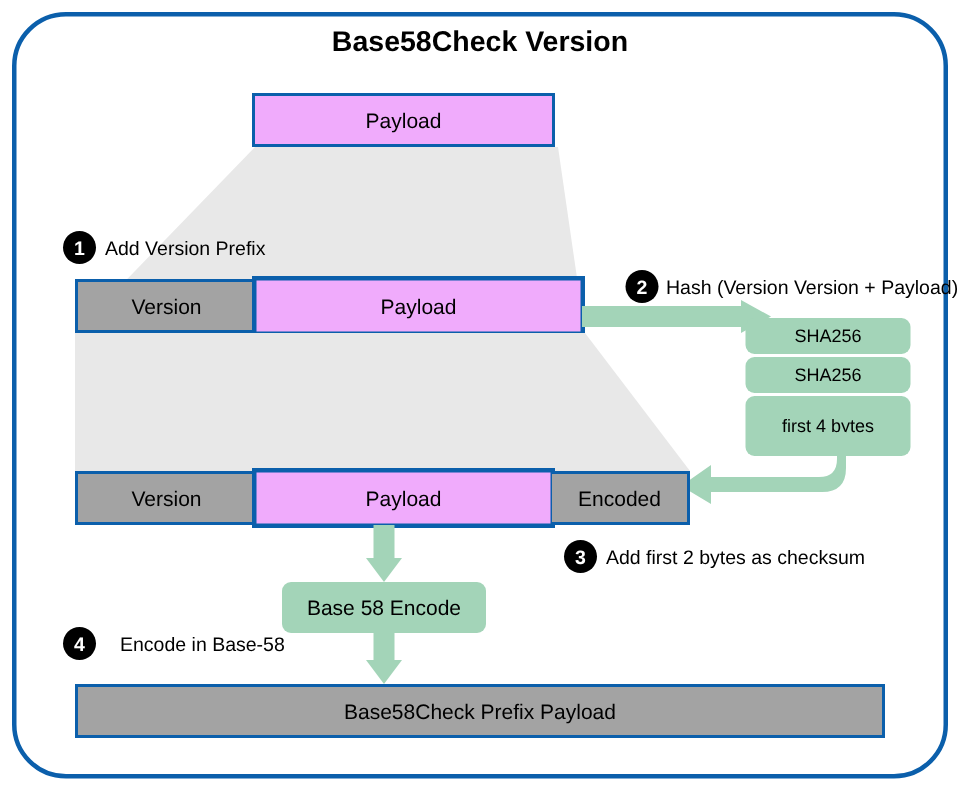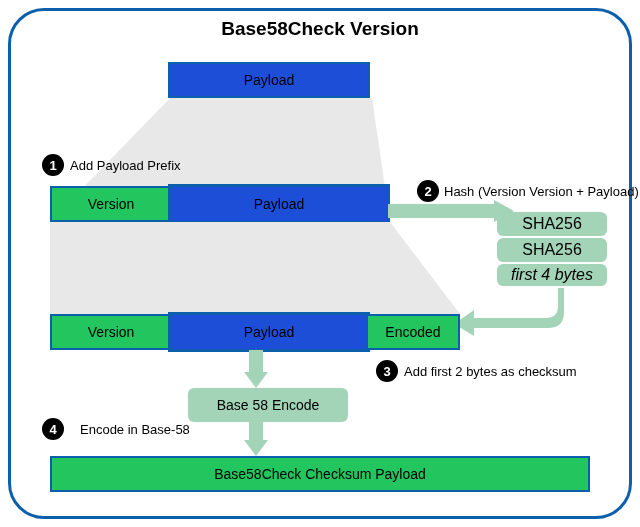--- a/index.html
+++ b/index.html
@@ -23,35 +23,35 @@
     position: absolute;
     left: 0; top: 18px;
     width: 640px;
     text-align: center;
     font-weight: 700;
     font-size: 19px;
   }
   .box {
     position: absolute;
     border: 2px solid #0b5fab;
-    background: #22c55e;
+    background: #a3a3a3;
     display: flex;
     align-items: center;
     justify-content: center;
     font-size: 14px;
   }
-  .box.fill { background: #1d4ed8; }
+  .box.fill { background: #f0abfc; }
   .green-box {
     position: absolute;
     background: #a3d4b8;
     border-radius: 6px;
     display: flex;
     align-items: center;
     justify-content: center;
-    font-size: 16px;
+    font-size: 12px;
   }
   .badge {
     position: absolute;
     width: 22px; height: 22px;
     border-radius: 50%;
     background: #000;
     color: #fff;
     font-weight: 700;
     font-size: 13px;
     display: flex;
@@ -75,21 +75,21 @@
   <polygon points="120,0 322,0 340,124 0,124" fill="#e8e8e8"></polygon>
 </svg>
 
 <div class="box fill" style="left:168px; top:62px; width:202px; height:36px;">
   <span>Payload</span>
 </div>
 
 <div class="badge" style="left:42px; top:154px;">
   <span>1</span>
 </div>
-<div class="label" style="left:70px; top:158px;">Add Payload Prefix</div>
+<div class="label" style="left:70px; top:158px;">Add Version Prefix</div>
 
 <div class="box" style="left:50px; top:186px; width:120px; height:36px; border-right:none;">
   <span>Version</span>
 </div>
 <div class="box fill" style="left:168px; top:184px; width:222px; height:40px; border-width:3px;">
   <span>Payload</span>
 </div>
 
 <div class="badge" style="left:417px; top:180px;">
   <span>2</span>
@@ -100,21 +100,21 @@
   <rect x="0" y="4" width="108" height="14" fill="#a3d4b8"></rect>
   <polygon points="106,0 126,11 106,22" fill="#a3d4b8"></polygon>
 </svg>
 
 <div class="green-box" style="left:497px; top:212px; width:110px; height:24px;">
   <span>SHA256</span>
 </div>
 <div class="green-box" style="left:497px; top:238px; width:110px; height:24px;">
   <span>SHA256</span>
 </div>
-<div class="green-box" style="left:497px; top:264px; width:110px; height:22px;font-style:italic;">
+<div class="green-box" style="left:497px; top:264px; width:110px; height:40px;">
   <span>first 4 bytes</span>
 </div>
 
 <svg style="position:absolute;left:50px;top:222px" width="410" height="92">
   <polygon points="0,0 340,0 410,92 0,92" fill="#e8e8e8"></polygon>
 </svg>
 
 <svg style="position:absolute;left:454px;top:288px" width="110" height="48">
   <path d="M90,0 L104,0 L104,18 Q104,30 92,30 L20,30 L20,22 L0,36 L20,48 L20,40 L94,40 Q110,40 110,24 L110,0 Z" fill="#a3d4b8"></path>
 </svg>
@@ -132,29 +132,29 @@
 <div class="badge" style="left:376px; top:360px;">
   <span>3</span>
 </div>
 <div class="label" style="left:404px; top:364px;">Add first 2 bytes as checksum</div>
 
 <svg style="position:absolute;left:244px;top:350px" width="24" height="40">
   <rect x="5" y="0" width="14" height="24" fill="#a3d4b8"></rect>
   <polygon points="0,22 24,22 12,38" fill="#a3d4b8"></polygon>
 </svg>
 
-<div class="green-box" style="left:188px; top:388px; width:160px; height:34px; font-size:14px;">
+<div class="green-box" style="left:188px; top:388px; width:136px; height:34px; font-size:14px;">
   <span>Base 58 Encode</span>
 </div>
 
 <div class="badge" style="left:42px; top:418px;">
   <span>4</span>
 </div>
 <div class="label" style="left:70px; top:422px;margin-left:10px;">Encode in Base-58</div>
 
 <svg style="position:absolute;left:244px;top:422px" width="24" height="36">
   <rect x="5" y="0" width="14" height="20" fill="#a3d4b8"></rect>
   <polygon points="0,18 24,18 12,34" fill="#a3d4b8"></polygon>
 </svg>
 
 <div class="box" style="left:50px; top:456px; width:540px; height:36px;">
-  <span>Base58Check Checksum Payload</span>
+  <span>Base58Check Prefix Payload</span>
 </div>
 
 </body></html>

